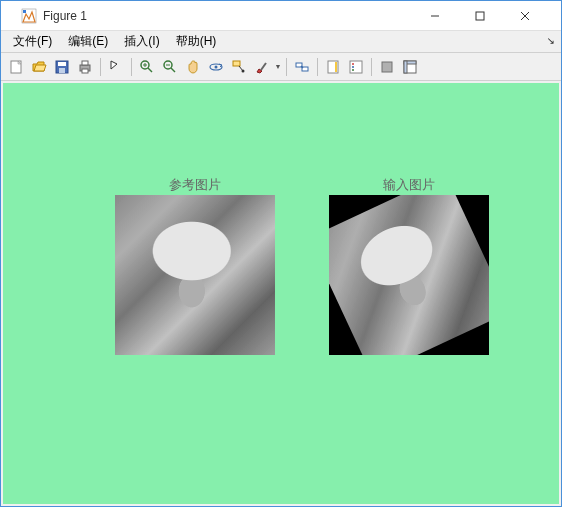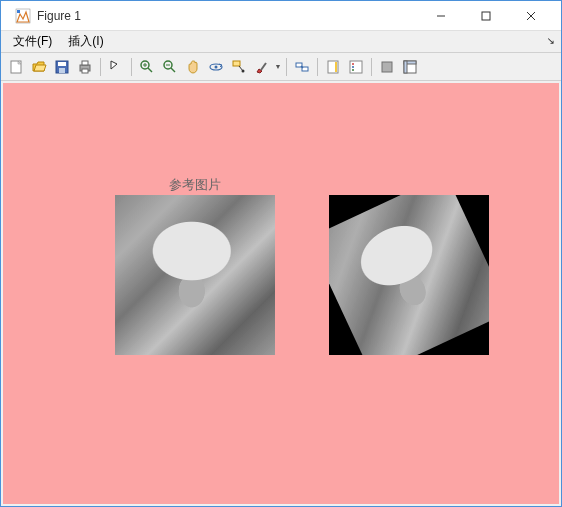--- a/index.html
+++ b/index.html
@@ -1,31 +1,31 @@
 <!DOCTYPE html>
 <html><head>
 <meta charset="utf-8">
 <style>
   * { box-sizing: border-box; margin: 0; padding: 0; }
   body { font-family: "Microsoft YaHei", "SimSun", Arial, sans-serif; font-size: 12px; background: #fff; }
   .window { width: 562px; height: 507px; border: 1px solid #4a90d9; background: #fff; display: flex; flex-direction: column; }
-  .titlebar { height: 30px; background: #fff; display: flex; align-items: center; padding: 0 8px; border-bottom: 1px solid #e0e0e0; }
+  .titlebar { height: 30px; background: #fff; display: flex; align-items: center; padding: 0 14px; border-bottom: 1px solid #e0e0e0; }
   .titlebar .app-icon { width: 16px; height: 16px; margin: 0 6px; }
   .titlebar .title { flex: 1; color: #333; font-size: 12px; }
   .titlebar .winbtns { display: flex; }
   .titlebar .winbtn { width: 45px; height: 29px; display: flex; align-items: center; justify-content: center; color: #555; cursor: pointer; }
   .menubar { height: 22px; display: flex; align-items: center; padding: 0 4px; background: #f0f0f0; border-bottom: 1px solid #d0d0d0; position: relative; }
   .menubar .menu-item { padding: 0 8px; cursor: pointer; font-size: 12px; color: #000; }
   .menubar .dock-arrow { position: absolute; right: 6px; top: 4px; font-size: 10px; color: #333; }
   .toolbar { height: 28px; display: flex; align-items: center; padding: 2px 4px; background: #f0f0f0; border-bottom: 1px solid #d0d0d0; gap: 1px; }
   .toolbar .tbtn { width: 22px; height: 22px; display: flex; align-items: center; justify-content: center; cursor: pointer; border: 1px solid transparent; border-radius: 2px; }
   .toolbar .sep { width: 1px; height: 18px; background: #c0c0c0; margin: 0 3px; }
   .toolbar .dd { width: 8px; display: flex; align-items: center; justify-content: center; font-size: 7px; color: #555; cursor: pointer; }
   .content { flex: 1; background: #f0f0f0; padding: 2px; }
-  .canvas { width: 100%; height: 100%; background: #fca5a5; position: relative; }
+  .canvas { width: 100%; height: 100%; background: #86efac; position: relative; }
   .fig-title { position: absolute; font-size: 13px; color: #666; text-align: center; }
   .fig-img { position: absolute; }
   .placeholder-img { width: 100%; height: 100%; background:
     radial-gradient(ellipse 40% 30% at 48% 35%, #ddd 0%, #ddd 60%, transparent 62%),
     radial-gradient(ellipse 20% 25% at 48% 60%, #aaa 0%, #aaa 40%, transparent 42%),
     linear-gradient(135deg, #888 0%, #aaa 20%, #777 40%, #bbb 60%, #666 80%, #999 100%);
     filter: grayscale(100%) contrast(1.1);
   }
   .rot-wrap { width: 100%; height: 100%; background: #000; overflow: hidden; position: relative; }
   .rot-inner { position: absolute; width: 100%; height: 100%; top: 0; left: 0; transform: rotate(-25deg) scale(0.95); }
@@ -60,21 +60,23 @@
         <svg width="10" height="10">
             <line x1="1" y1="1" x2="9" y2="9" stroke="#333" stroke-width="1"></line>
             <line x1="9" y1="1" x2="1" y2="9" stroke="#333" stroke-width="1"></line>
           </svg>
       </div>
     </div>
   </div>
 
   <div class="menubar">
     <div class="menu-item">文件(F)</div>
+    <div class="menu-item">编辑(E)</div>
     <div class="menu-item">插入(I)</div>
+    <div class="menu-item">帮助(H)</div>
     <span class="dock-arrow">↘</span>
   </div>
 
   <div class="toolbar">
     <div class="tbtn">
       <svg width="16" height="16">
           <rect x="3" y="2" width="10" height="12" fill="#fff" stroke="#888"></rect>
           <path d="M10 2 L13 5 L10 5 Z" fill="#ddd" stroke="#888" stroke-width="0.5"></path>
         </svg>
     </div>
@@ -183,20 +185,21 @@
         </svg>
     </div>
   </div>
 
   <div class="content">
     <div class="canvas">
       <div class="fig-title" style="left:112px; top:93px; width:160px;">参考图片</div>
       <div class="fig-img" style="left:112px; top:112px; width:160px; height:160px;">
         <div class="placeholder-img"></div>
       </div>
+      <div class="fig-title" style="left:326px; top:93px; width:160px;">输入图片</div>
       <div class="fig-img" style="left:326px; top:112px; width:160px; height:160px;">
         <div class="rot-wrap">
           <div class="rot-inner">
             <div class="placeholder-img"></div>
           </div>
         </div>
       </div>
     </div>
   </div>
 

